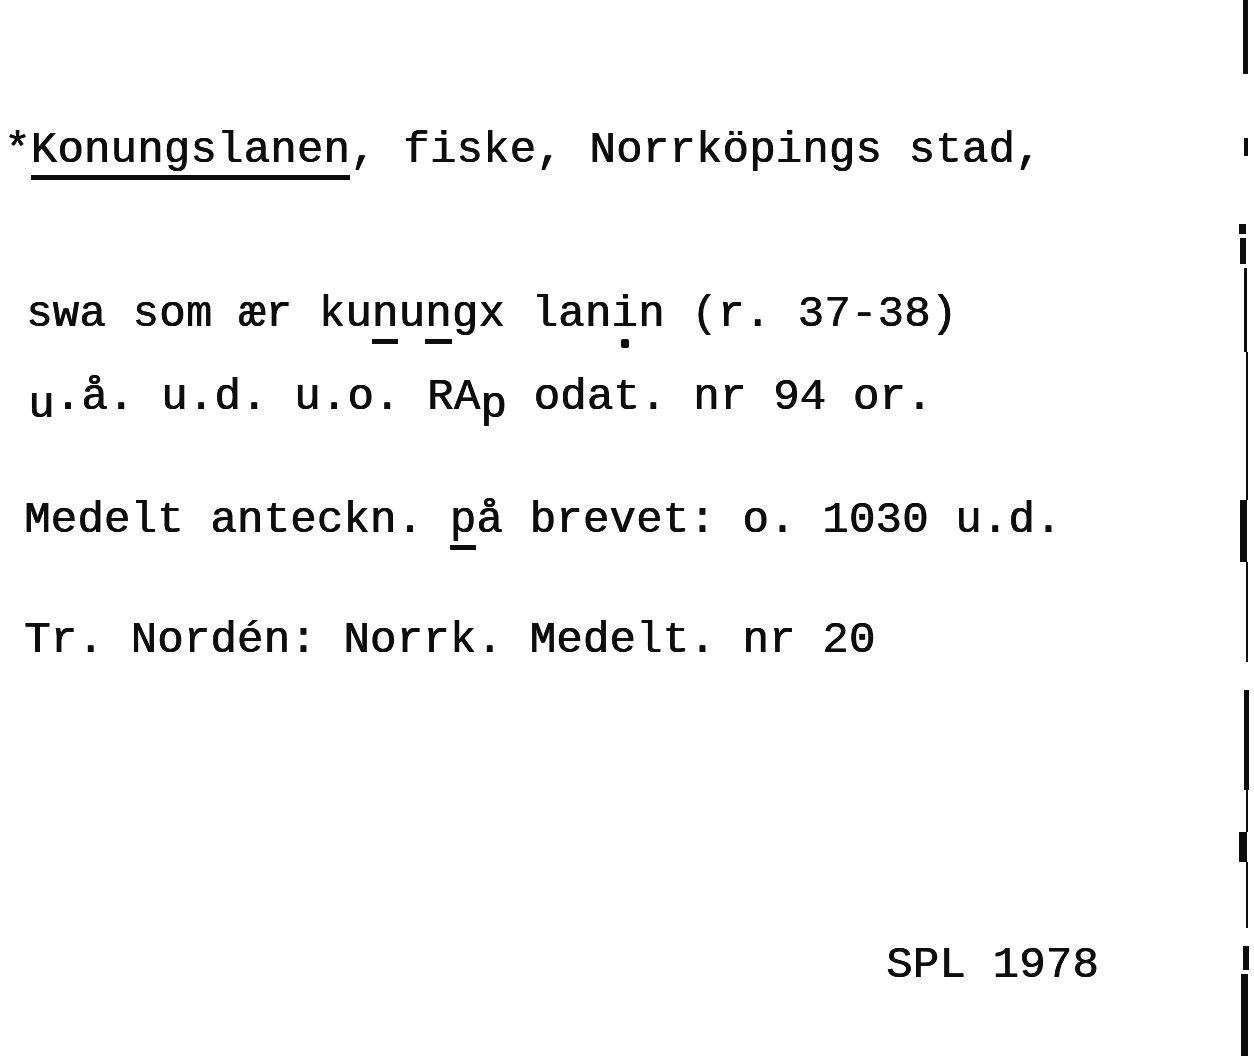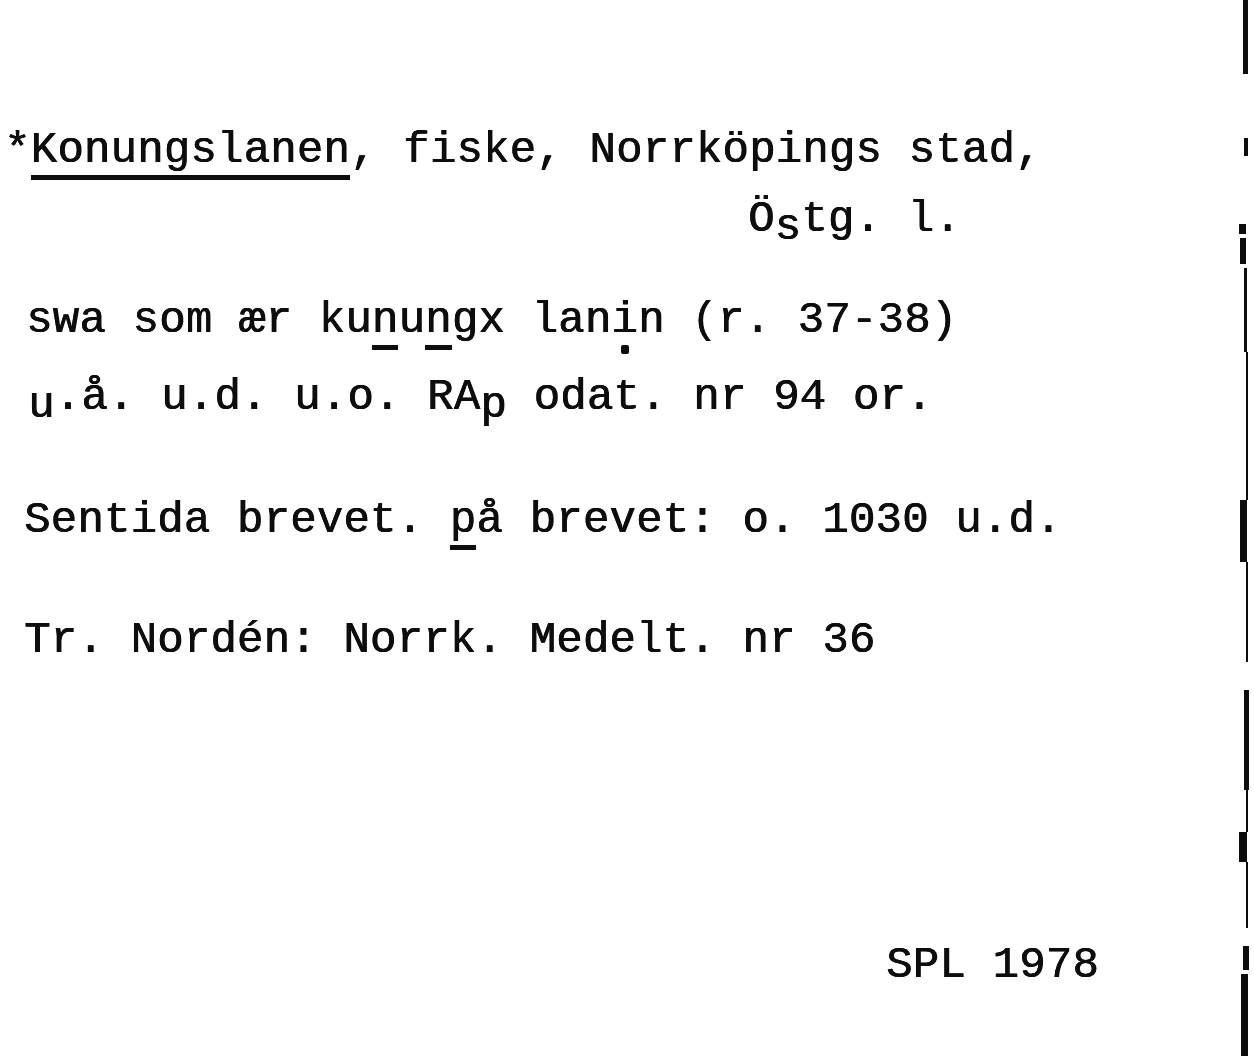--- a/index.html
+++ b/index.html
@@ -21,21 +21,21 @@
     font-size: 44px;
     line-height: 44px;
     letter-spacing: 0.2px;
     white-space: pre;
     color: #0d0d0d;
     text-shadow: 0.7px 0 0 currentColor, 0 0.4px 0 currentColor;
   }
   
   #line-1 { left: 4px;   top: 128px; }
   #line-2 { left: 748px; top: 197px; }
-  #line-3 { left: 26px;  top: 298px; font-family: Liberation Mono, monospace; }
+  #line-3 { left: 26px;  top: 292px; font-family: Liberation Mono, monospace; }
   #line-4 { left: 28px;  top: 375px; }
   #line-5 { left: 24px;  top: 498px; }
   #line-6 { left: 24px;  top: 618px; }
   #line-7 { left: 886px; top: 943px; }
 
   
   .ul { border-bottom: 5px solid #0d0d0d; padding-bottom: 0px; }
   .sub { position: relative; top: 0.18em; }
   .db { position: relative; display: inline-block; }
   .db::after {
@@ -53,29 +53,28 @@
   
   .edge { position: absolute; background: #0d0d0d; }
 </style>
 </head>
 <body>
 
 <div id="page">
 
   <div id="line-1" class="tw-line"><span>*</span><span class="ul">Konungslanen</span><span>, fiske, Norrköpings stad,</span></div>
 
-  <div id="line-2" class="tw-line"><span>Ö</span><span class="sub">s</span><span>tg. l.</span></div>
 
   <div id="line-3" class="tw-line"><span>swa som ær ku</span><span class="ul">n</span><span>u</span><span class="ul">n</span><span>gx lan</span><span class="db">i</span><span>n (r. 37-38)</span></div>
 
   <div id="line-4" class="tw-line"><span class="sub">u</span><span>.å. u.d. u.o. RA</span><span class="sub">p</span><span> odat. nr 94 or.</span></div>
 
-  <div id="line-5" class="tw-line"><span>Sentida brevet. </span><span class="ul">p</span><span>å brevet: o. 1030 u.d.</span></div>
+  <div id="line-5" class="tw-line"><span>Medelt anteckn. </span><span class="ul">p</span><span>å brevet: o. 1030 u.d.</span></div>
 
-  <div id="line-6" class="tw-line"><span>Tr. Nordén: Norrk. Medelt. nr 36</span></div>
+  <div id="line-6" class="tw-line"><span>Tr. Nordén: Norrk. Medelt. nr 20</span></div>
 
   <div id="line-7" class="tw-line"><span>SPL 1978</span></div>
 
   <div>
     <div class="edge" style="left:1243px; top:0px;    width:5px; height:74px;"></div>
     <div class="edge" style="left:1244px; top:138px;  width:4px; height:18px;"></div>
     <div class="edge" style="left:1239px; top:224px;  width:7px; height:10px;"></div>
     <div class="edge" style="left:1240px; top:238px;  width:6px; height:26px;"></div>
     <div class="edge" style="left:1244px; top:268px;  width:3px; height:84px;"></div>
     <div class="edge" style="left:1246px; top:352px;  width:2px; height:148px;"></div>

